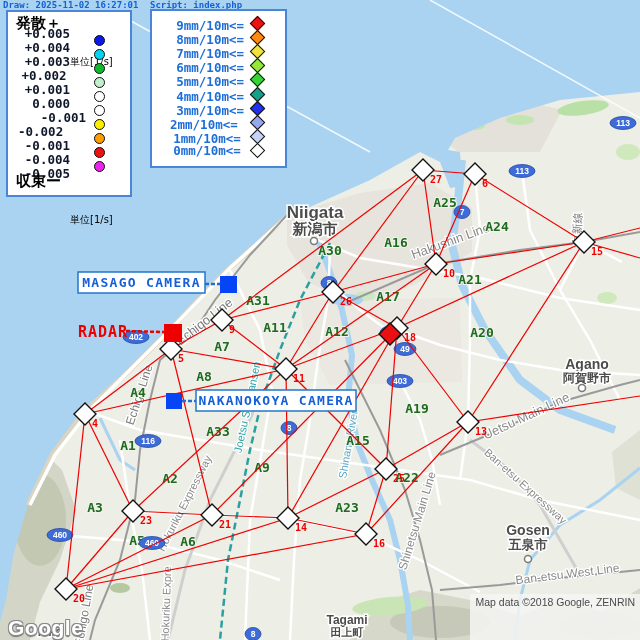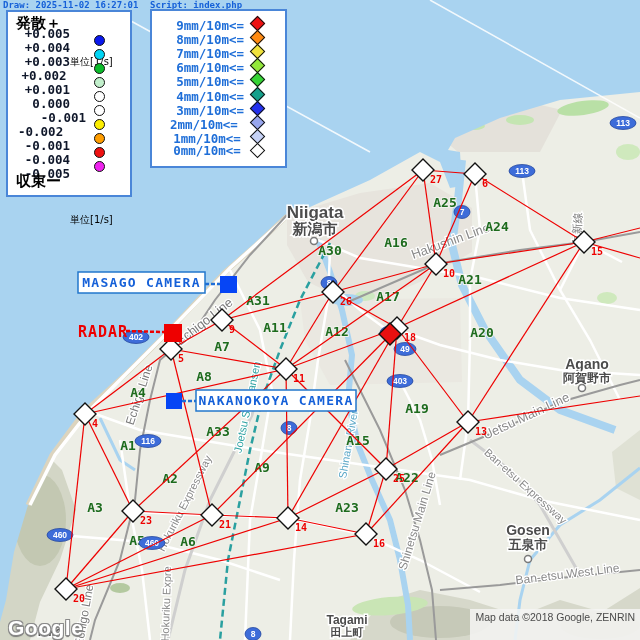--- a/index.html
+++ b/index.html
@@ -15,21 +15,21 @@
   #legend-rain{left:150px;top:9px;width:133px;height:155px;}
   .lg-title{position:absolute;color:#000;font-weight:bold;font-size:15px;font-family:"DejaVu Sans",sans-serif;}
   .lg-unit{position:absolute;color:#000;font-size:10px;font-family:"DejaVu Sans",sans-serif;margin-top:36px;}
   .lg-val{position:absolute;color:#0f172a;font-weight:bold;font-size:12.5px;line-height:13px;}
   .lg-circle{position:absolute;width:11px;height:11px;border-radius:50%;border:1.2px solid #111;box-sizing:border-box;}
   .rain-label{position:absolute;color:#1e6ed8;font-weight:bold;font-size:12.5px;line-height:13px;}
   .rain-diamond{position:absolute;width:9px;height:9px;border:1.4px solid #111;transform:rotate(45deg);box-sizing:content-box;}
   #google-logo{position:absolute;left:8px;top:616px;font-family:"Liberation Sans",sans-serif;
     font-size:21px;font-weight:bold;color:#fff;letter-spacing:0.5px;
     text-shadow:-1px -1px 0 #8a8a8a,1px -1px 0 #8a8a8a,-1px 1px 0 #8a8a8a,1px 1px 0 #8a8a8a,0 2px 1px #777;}
-  #attribution{position:absolute;right:0;bottom:0;height:31px;line-height:17px;padding:0 5px 0 6px;
+  #attribution{position:absolute;right:0;bottom:0;height:31px;line-height:17px;padding:0 5px 15px 6px;
     background:rgba(245,245,243,.85);color:#4a4a4a;font-family:"Liberation Sans",sans-serif;font-size:10.5px;}
 </style>
 </head>
 <body>
 
 <div id="stage">
 
 <svg id="map-svg" width="640" height="640" viewBox="0 0 640 640">
 
   <rect x="0" y="0" width="640" height="640" fill="#edeee6"></rect>

